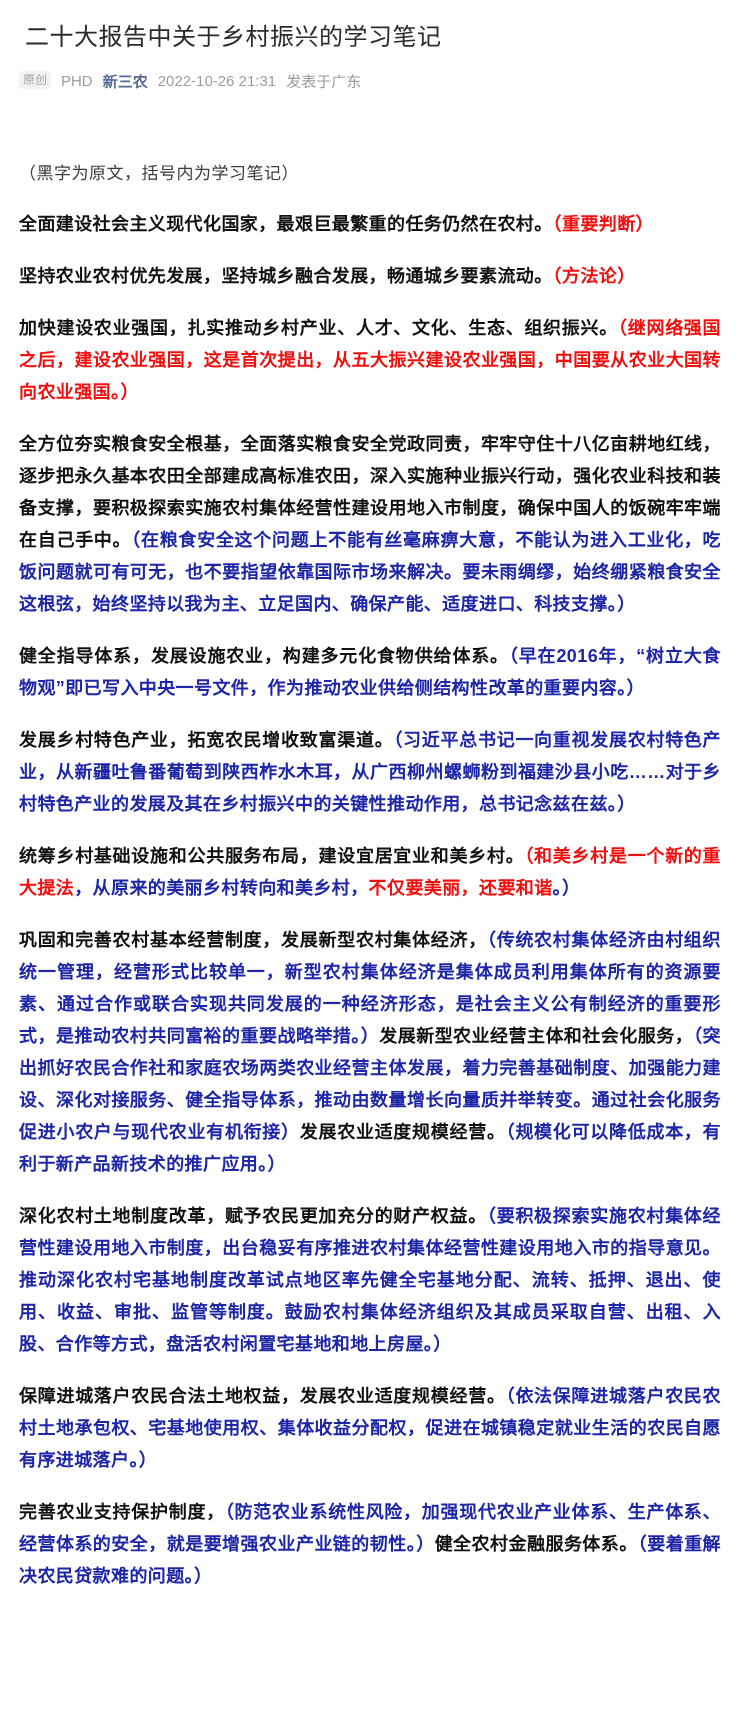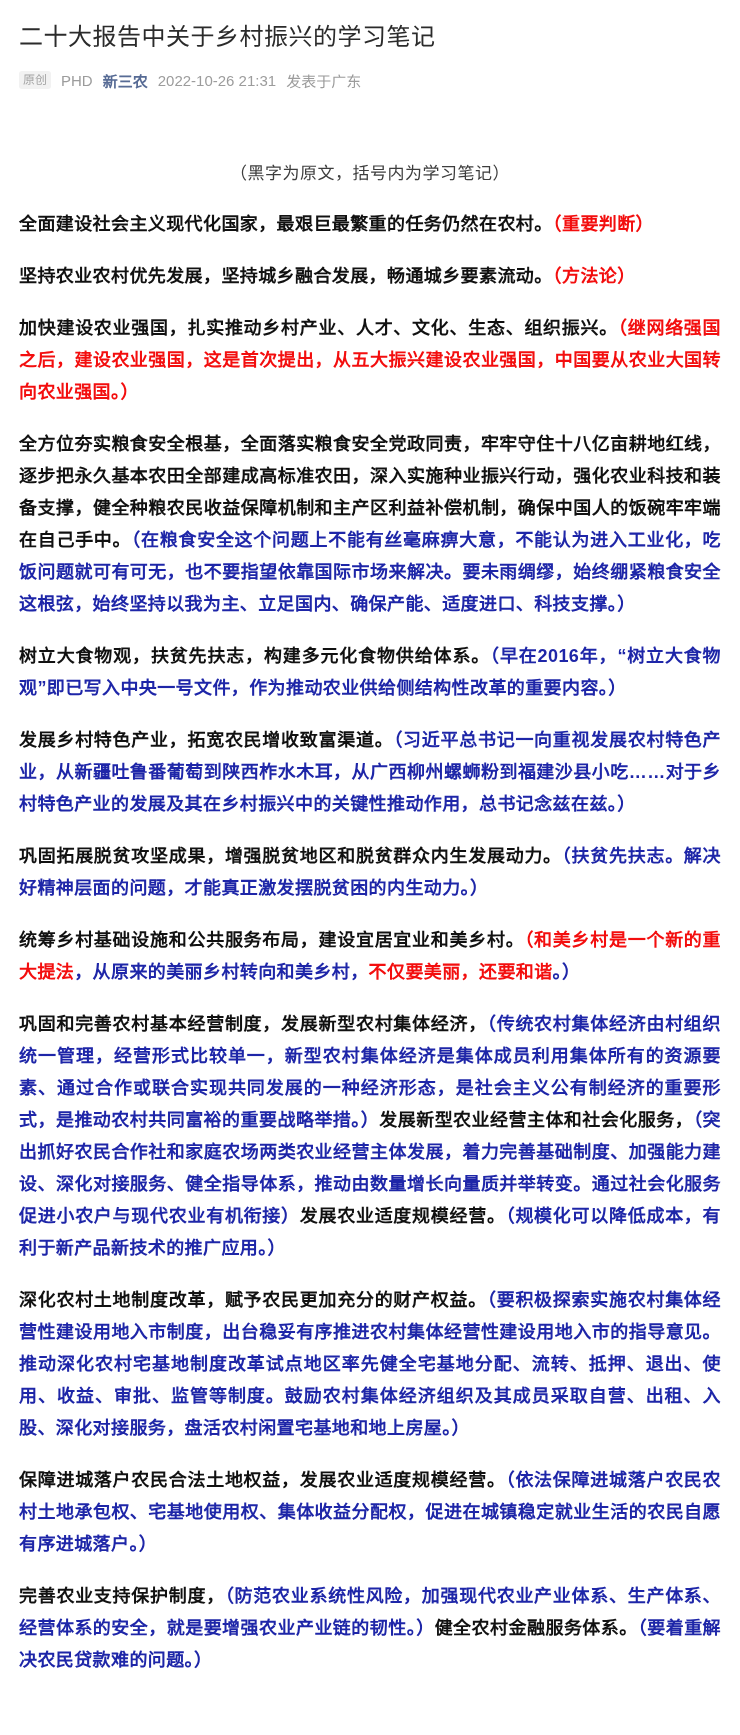--- a/index.html
+++ b/index.html
@@ -9,33 +9,33 @@
   }
   *{margin:0;padding:0;box-sizing:border-box;}
   html,body{background:#ffffff;}
   body{
     width:740px; min-height:1735px; margin:0 auto;
     font-family:"Liberation Sans","DejaVu Sans",sans-serif;
     padding:16px 19px 30px 19px;
   }
   .article-title{
     font-size:24px; font-weight:400; color:var(--c-title);
-    line-height:1.4; margin:4px 0 16px 0; letter-spacing:0.5px;
+    line-height:1.4; margin:4px 0 16px 6px; letter-spacing:0.5px;
   }
   .byline{
     display:flex; align-items:center; gap:10px;
     font-size:15px; color:var(--c-meta); margin-bottom:68px; white-space:nowrap;
   }
   .original-badge{
     background:var(--c-badge-bg); color:var(--c-badge-text);
     font-size:12px; padding:2px 4px; border-radius:3px; line-height:1.2;
   }
   .account-link{ color:var(--c-link); font-weight:700; cursor:pointer; }
   .intro-note{
-    text-align:center; color:var(--c-intro); font-size:17px; font-weight:400;
+    text-align:left; color:var(--c-intro); font-size:17px; font-weight:400;
     margin:0 0 24px 0; letter-spacing:0.5px;
   }
   .article-body p.para{
     font-size:18px; font-weight:700; line-height:32px;
     color:var(--c-black); text-align:justify; letter-spacing:0.4px;
     margin:0 0 20px 0;
   }
   .seg-black{color:var(--c-black);}
   .seg-red{color:var(--c-red);margin-top:24px;}
   .seg-blue{color:var(--c-blue);}
@@ -54,24 +54,23 @@
   </div>
 </header>
 
 <main>
   <p class="intro-note">（黑字为原文，括号内为学习笔记）</p>
 
   <div class="article-body">
       <p class="para"><span class="seg seg-black">全面建设社会主义现代化国家，最艰巨最繁重的任务仍然在农村。</span><span class="seg seg-red">（重要判断）</span></p>
       <p class="para"><span class="seg seg-black">坚持农业农村优先发展，坚持城乡融合发展，畅通城乡要素流动。</span><span class="seg seg-red">（方法论）</span></p>
       <p class="para"><span class="seg seg-black">加快建设农业强国，扎实推动乡村产业、人才、文化、生态、组织振兴。</span><span class="seg seg-red">（继网络强国之后，建设农业强国，这是首次提出，从五大振兴建设农业强国，中国要从农业大国转向农业强国。）</span></p>
-      <p class="para"><span class="seg seg-black">全方位夯实粮食安全根基，全面落实粮食安全党政同责，牢牢守住十八亿亩耕地红线，逐步把永久基本农田全部建成高标准农田，深入实施种业振兴行动，强化农业科技和装备支撑，健全种粮农民收益保障机制和主产区利益补偿机制，确保中国人的饭碗牢牢端在自己手中。</span><span class="seg seg-blue">（在粮食安全这个问题上不能有丝毫麻痹大意，不能认为进入工业化，吃饭问题就可有可无，也不要指望依靠国际市场来解决。要未雨绸缪，始终绷紧粮食安全这根弦，始终坚持以我为主、立足国内、确保产能、适度进口、科技支撑。）</span></p>
-      <p class="para"><span class="seg seg-black">树立大食物观，扶贫先扶志，构建多元化食物供给体系。</span><span class="seg seg-blue">（早在2016年，“树立大食物观”即已写入中央一号文件，作为推动农业供给侧结构性改革的重要内容。）</span></p>
+      <p class="para"><span class="seg seg-black">全方位夯实粮食安全根基，全面落实粮食安全党政同责，牢牢守住十八亿亩耕地红线，逐步把永久基本农田全部建成高标准农田，深入实施种业振兴行动，强化农业科技和装备支撑，要积极探索实施农村集体经营性建设用地入市制度，确保中国人的饭碗牢牢端在自己手中。</span><span class="seg seg-blue">（在粮食安全这个问题上不能有丝毫麻痹大意，不能认为进入工业化，吃饭问题就可有可无，也不要指望依靠国际市场来解决。要未雨绸缪，始终绷紧粮食安全这根弦，始终坚持以我为主、立足国内、确保产能、适度进口、科技支撑。）</span></p>
+      <p class="para"><span class="seg seg-black">健全指导体系，发展设施农业，构建多元化食物供给体系。</span><span class="seg seg-blue">（早在2016年，“树立大食物观”即已写入中央一号文件，作为推动农业供给侧结构性改革的重要内容。）</span></p>
       <p class="para"><span class="seg seg-black">发展乡村特色产业，拓宽农民增收致富渠道。</span><span class="seg seg-blue">（习近平总书记一向重视发展农村特色产业，从新疆吐鲁番葡萄到陕西柞水木耳，从广西柳州螺蛳粉到福建沙县小吃……对于乡村特色产业的发展及其在乡村振兴中的关键性推动作用，总书记念兹在兹。）</span></p>
-      <p class="para"><span class="seg seg-black">巩固拓展脱贫攻坚成果，增强脱贫地区和脱贫群众内生发展动力。</span><span class="seg seg-blue">（扶贫先扶志。解决好精神层面的问题，才能真正激发摆脱贫困的内生动力。）</span></p>
       <p class="para"><span class="seg seg-black">统筹乡村基础设施和公共服务布局，建设宜居宜业和美乡村。</span><span class="seg seg-red">（和美乡村是一个新的重大提法</span><span class="seg seg-blue">，从原来的美丽乡村转向和美乡村，</span><span class="seg seg-red">不仅要美丽，还要和谐</span><span class="seg seg-blue">。）</span></p>
       <p class="para"><span class="seg seg-black">巩固和完善农村基本经营制度，发展新型农村集体经济，</span><span class="seg seg-blue">（传统农村集体经济由村组织统一管理，经营形式比较单一，新型农村集体经济是集体成员利用集体所有的资源要素、通过合作或联合实现共同发展的一种经济形态，是社会主义公有制经济的重要形式，是推动农村共同富裕的重要战略举措。）</span><span class="seg seg-black">发展新型农业经营主体和社会化服务，</span><span class="seg seg-blue">（突出抓好农民合作社和家庭农场两类农业经营主体发展，着力完善基础制度、加强能力建设、深化对接服务、健全指导体系，推动由数量增长向量质并举转变。通过社会化服务促进小农户与现代农业有机衔接）</span><span class="seg seg-black">发展农业适度规模经营。</span><span class="seg seg-blue">（规模化可以降低成本，有利于新产品新技术的推广应用。）</span></p>
-      <p class="para"><span class="seg seg-black">深化农村土地制度改革，赋予农民更加充分的财产权益。</span><span class="seg seg-blue">（要积极探索实施农村集体经营性建设用地入市制度，出台稳妥有序推进农村集体经营性建设用地入市的指导意见。推动深化农村宅基地制度改革试点地区率先健全宅基地分配、流转、抵押、退出、使用、收益、审批、监管等制度。鼓励农村集体经济组织及其成员采取自营、出租、入股、深化对接服务，盘活农村闲置宅基地和地上房屋。）</span></p>
+      <p class="para"><span class="seg seg-black">深化农村土地制度改革，赋予农民更加充分的财产权益。</span><span class="seg seg-blue">（要积极探索实施农村集体经营性建设用地入市制度，出台稳妥有序推进农村集体经营性建设用地入市的指导意见。推动深化农村宅基地制度改革试点地区率先健全宅基地分配、流转、抵押、退出、使用、收益、审批、监管等制度。鼓励农村集体经济组织及其成员采取自营、出租、入股、合作等方式，盘活农村闲置宅基地和地上房屋。）</span></p>
       <p class="para"><span class="seg seg-black">保障进城落户农民合法土地权益，发展农业适度规模经营。</span><span class="seg seg-blue">（依法保障进城落户农民农村土地承包权、宅基地使用权、集体收益分配权，促进在城镇稳定就业生活的农民自愿有序进城落户。）</span></p>
       <p class="para"><span class="seg seg-black">完善农业支持保护制度，</span><span class="seg seg-blue">（防范农业系统性风险，加强现代农业产业体系、生产体系、经营体系的安全，就是要增强农业产业链的韧性。）</span><span class="seg seg-black">健全农村金融服务体系。</span><span class="seg seg-blue">（要着重解决农民贷款难的问题。）</span></p>
     </div>
 
 </main>
 
 </body></html>

